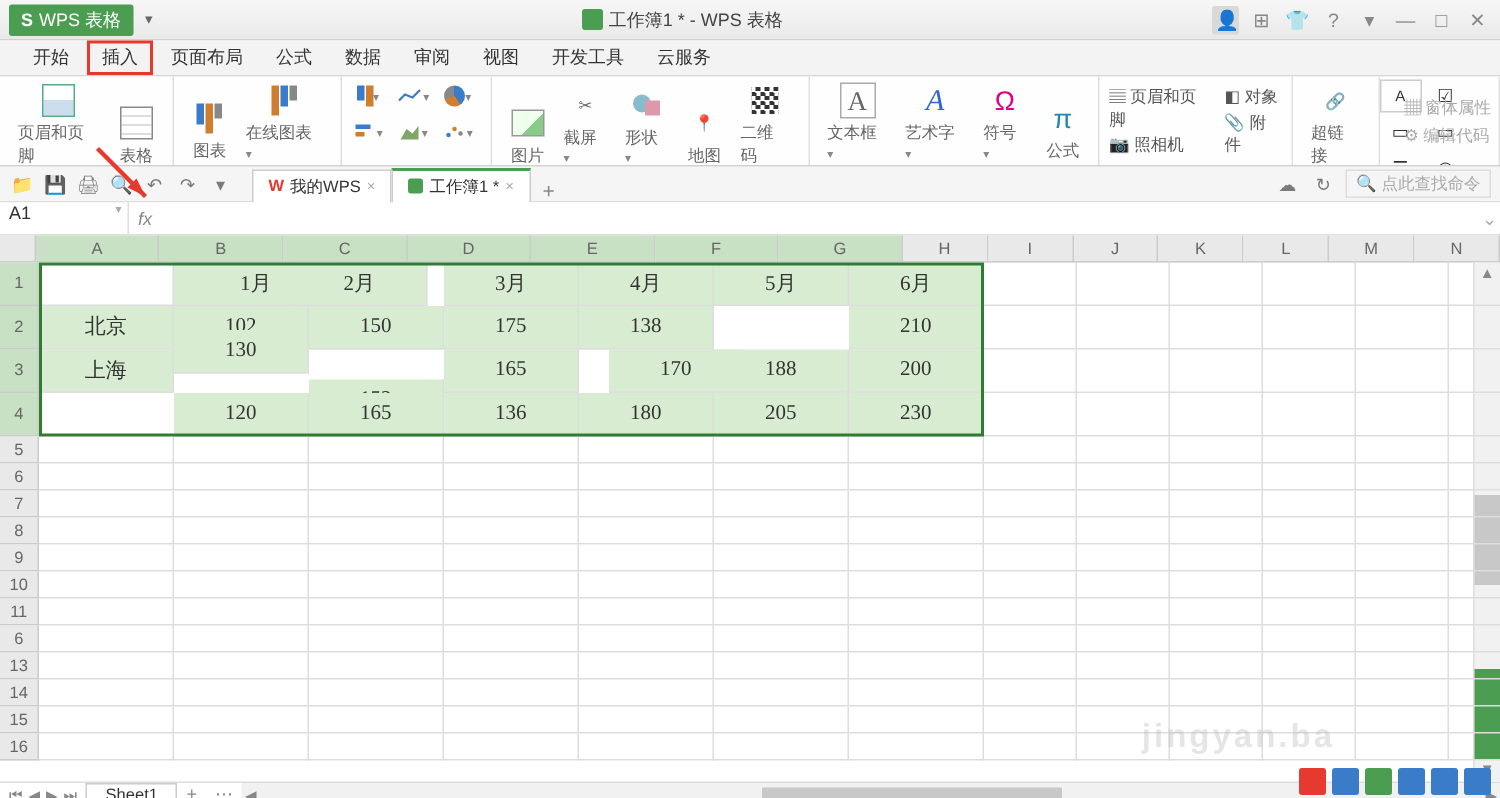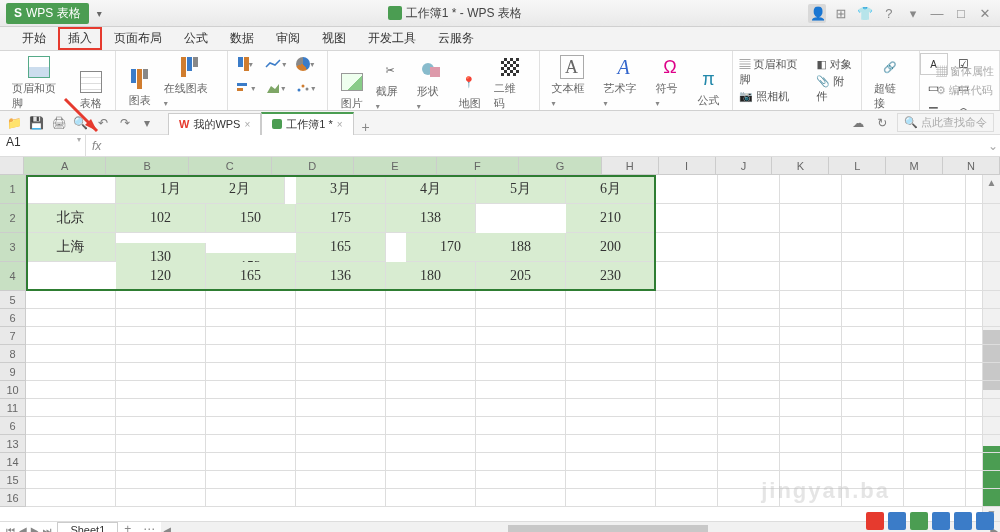--- a/index.html
+++ b/index.html
@@ -387,21 +387,21 @@
         <div class="cell datasel" style="left: 270px; top: 29px; width: 90px; height: 29px;">175</div>
         <div class="cell datasel" style="left: 360px; top: 29px; width: 90px; height: 29px;">138</div>
         <div class="cell datasel" style="left: 540px; top: 29px; width: 90px; height: 29px;">210</div>
         <div class="cell" style="left: 630px; top: 29px; width: 62px; height: 29px;"></div>
         <div class="cell" style="left: 692px; top: 29px; width: 62px; height: 29px;"></div>
         <div class="cell" style="left: 754px; top: 29px; width: 62px; height: 29px;"></div>
         <div class="cell" style="left: 816px; top: 29px; width: 62px; height: 29px;"></div>
         <div class="cell" style="left: 878px; top: 29px; width: 62px; height: 29px;"></div>
         <div class="cell" style="left: 940px; top: 29px; width: 62px; height: 29px;"></div>
         <div class="cell datasel" style="left: 0px; top: 58px; width: 90px; height: 29px;">上海</div>
-        <div class="cell datasel" style="left: 90px; top: 68px; width: 90px; height: 29px;">130</div>
+        <div class="cell datasel" style="left: 90px; top: 45px; width: 90px; height: 29px;">130</div>
         <div class="cell datasel" style="left: 180px; top: 58px; width: 90px; height: 29px; margin-top: 20px;">152</div>
         <div class="cell datasel" style="left: 270px; top: 58px; width: 90px; height: 29px;">165</div>
         <div class="cell datasel" style="left: 380px; top: 58px; width: 90px; height: 29px;">170</div>
         <div class="cell datasel" style="left: 450px; top: 58px; width: 90px; height: 29px;">188</div>
         <div class="cell datasel" style="left: 540px; top: 58px; width: 90px; height: 29px;">200</div>
         <div class="cell" style="left: 630px; top: 58px; width: 62px; height: 29px;"></div>
         <div class="cell" style="left: 692px; top: 58px; width: 62px; height: 29px;"></div>
         <div class="cell" style="left: 754px; top: 58px; width: 62px; height: 29px;"></div>
         <div class="cell" style="left: 816px; top: 58px; width: 62px; height: 29px;"></div>
         <div class="cell" style="left: 878px; top: 58px; width: 62px; height: 29px;"></div>

